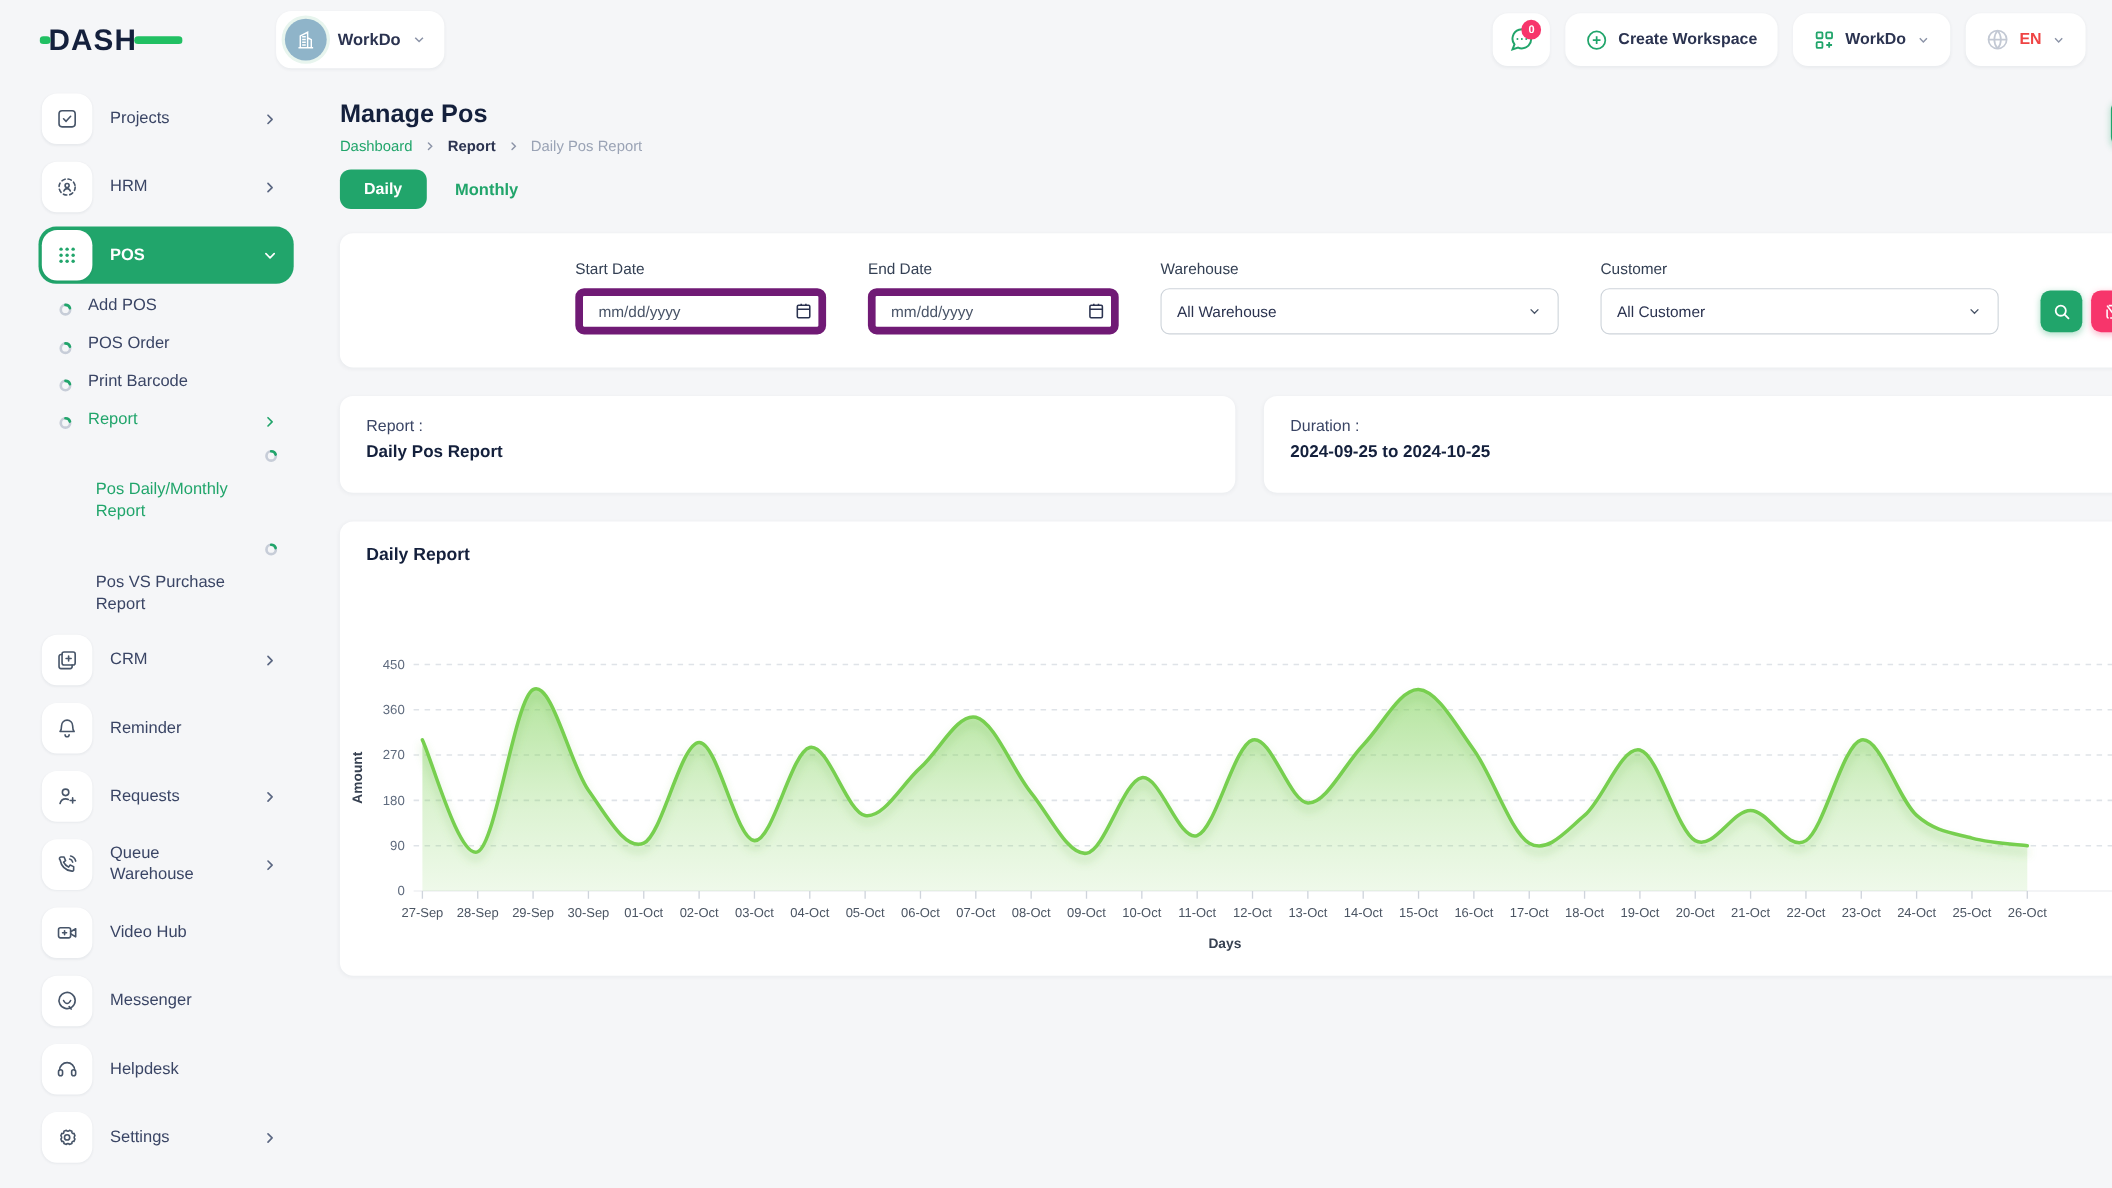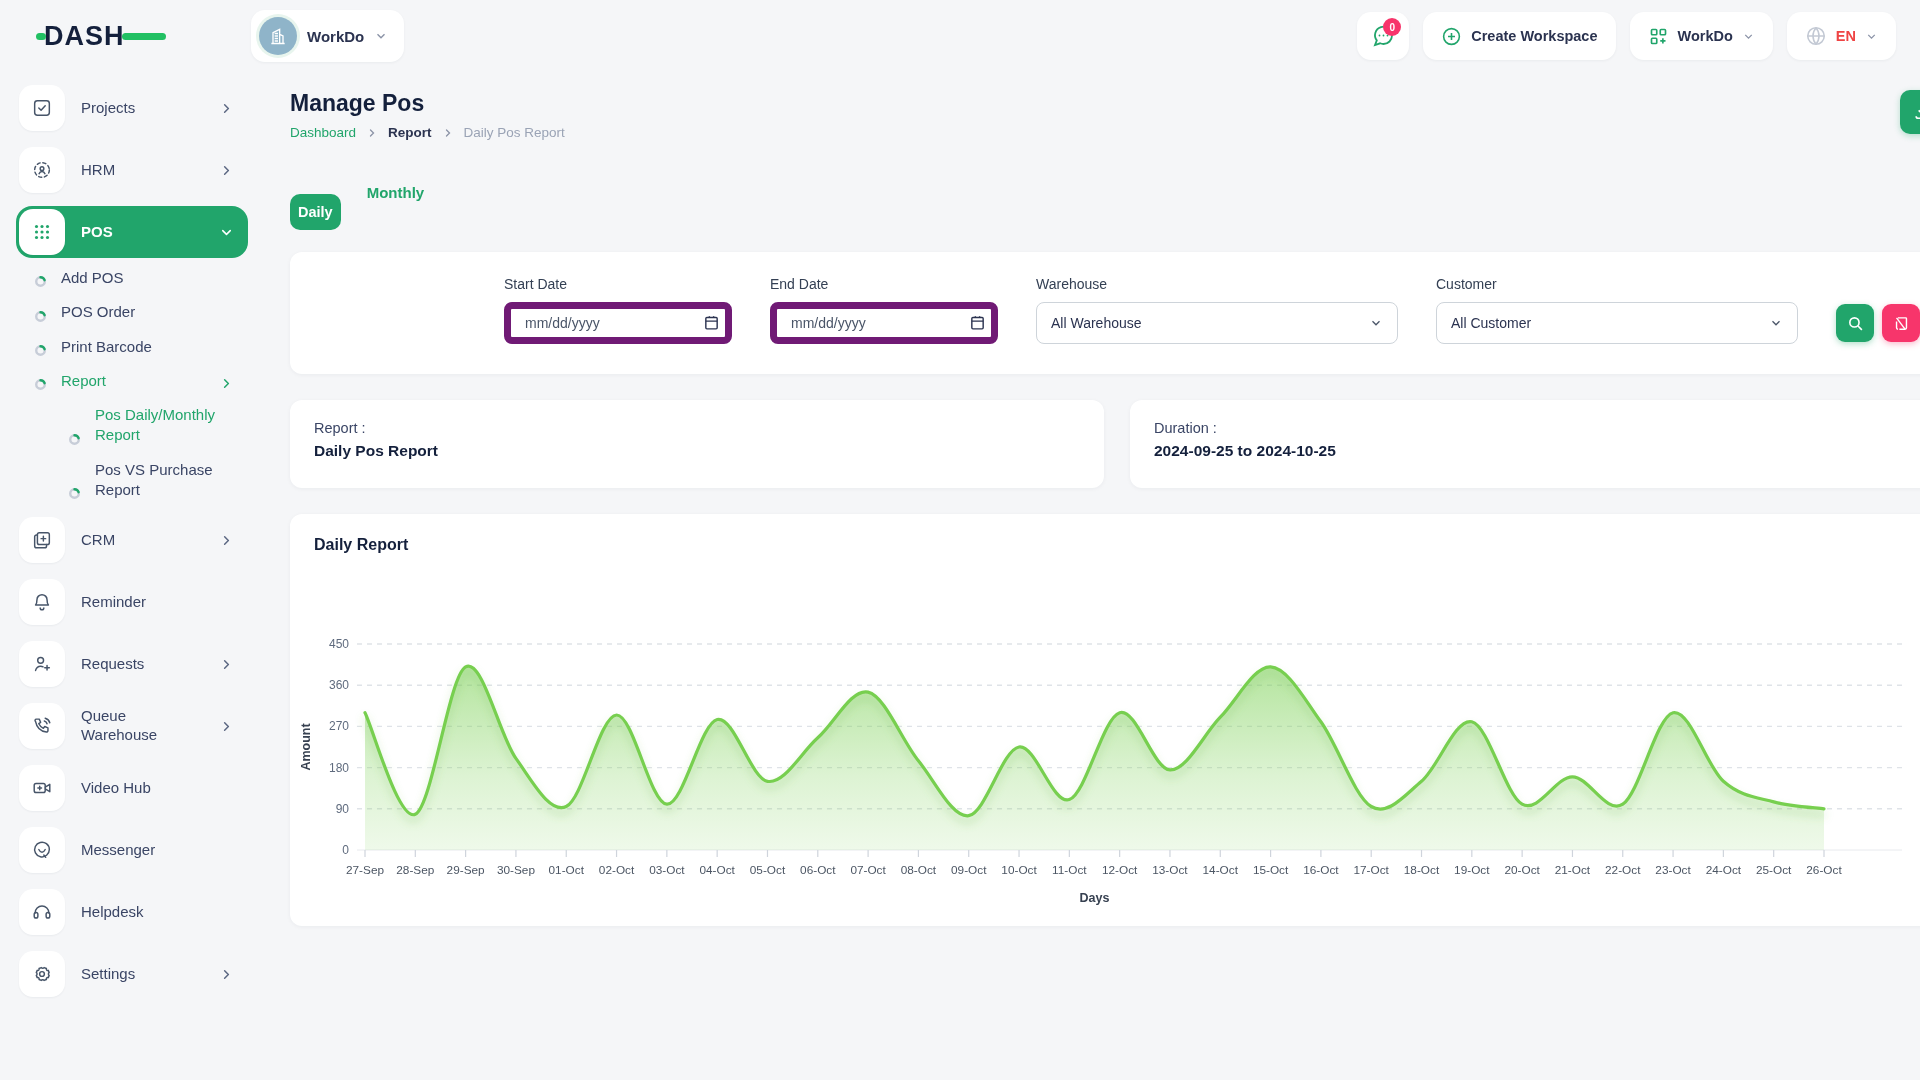--- a/index.html
+++ b/index.html
@@ -20,56 +20,56 @@
     display:flex; align-items:center; gap:9px; padding:0 18px; height:48px; cursor:pointer;
     font-size:14.5px; font-weight:700; color:#2b3350; }
   .chip.icon-only { width:52px; justify-content:center; position:relative; padding:0; }
   .badge { position:absolute; top:6px; right:8px; min-width:18px; height:18px; border-radius:9px;
     background:#f7356b; color:#fff; font-size:10px; font-weight:700; display:flex;
     align-items:center; justify-content:center; padding:0 4px; }
   .chip .lbl-green { color:#ef4444; font-weight:700; }
 
   
   .layout { display:flex; }
-  .sidebar { width:262px; padding:10px 14px 0 16px; flex-shrink:0; height:1008px; overflow:hidden; }
+  .sidebar { width:262px; padding:10px 14px 0 16px; flex-shrink:0; height:1008px; overflow:hidden;margin-left:19px; }
   .main { flex:1; padding:18px 36px 0 28px; }
 
   
   .side-item { display:flex; align-items:center; gap:16px; margin-bottom:10px; cursor:pointer;
     border-radius:16px; padding:3px 14px 3px 3px; }
   .side-item .tile { width:46px; height:46px; border-radius:14px; background:#fff; display:flex;
     align-items:center; justify-content:center; box-shadow:0 1px 2px rgba(20,30,60,.05); flex-shrink:0; }
   .side-item .lab { font-size:15px; font-weight:400; color:#3a4565; flex:1; line-height:1.25; }
   .side-item .chev { color:#5b6782; display:flex; }
   .side-item.active { background:#21a56b; }
   .side-item.active .lab { color:#fff; font-weight:700; }
   .side-item.active .chev { color:#fff; }
   .side-sub { display:flex; align-items:flex-end; gap:14px; margin:0 0 14px 18px; cursor:pointer; padding-right:14px; }
   .side-sub .dot { flex-shrink:0; margin-top:3px; }
   .side-sub .lab { font-size:15px; color:#3a4565; flex:1; line-height:1.35; }
   .side-sub.green .lab { color:#21a56b; }
   .side-sub .chev { color:#21a56b; display:flex; margin-top:2px; }
-  .side-sub.lvl2 { margin-left:52px; }
+  .side-sub.lvl2 { margin-left:52px;flex-direction:column; }
 
   
   .page-head { display:flex; align-items:flex-start; }
   .page-title { font-size:23px; font-weight:700; color:#14203c; margin-bottom:8px; }
   .crumbs { display:flex; align-items:center; gap:10px; font-size:13.5px; }
   .crumbs .c0 { color:#21a56b; cursor:pointer; }
   .crumbs .c1 { color:#2b3350; font-weight:600; cursor:pointer; }
   .crumbs .c2 { color:#9aa3b5; }
   .crumbs .sep { color:#8b93a7; display:flex; }
   .dl-btn { margin-left:auto; width:44px; height:44px; border-radius:10px; background:#21a56b;
     border:none; display:flex; align-items:center; justify-content:center; cursor:pointer;
     box-shadow:0 2px 6px rgba(33,165,107,.3); }
 
   
   .tabs { display:flex; align-items:center; gap:26px; margin:14px 0 22px; }
   .tab-pill { background:#21a56b; color:#fff; font-size:14.5px; font-weight:600; border:none;
-    border-radius:10px; padding:10px 8px; cursor:pointer;margin-top:40px; }
+    border-radius:10px; padding:10px 22px; cursor:pointer; }
   .tab-link { background:none; border:none; color:#21a56b; font-size:15px; font-weight:600; cursor:pointer; }
 
   
   .card { background:#fff; border-radius:12px; box-shadow:0 1px 4px rgba(20,30,60,.05); }
   .filter-card { padding:24px 24px 30px; display:flex; align-items:flex-end; gap:38px; }
   .f-field { display:flex; flex-direction:column; }
   .f-label { font-size:14px; color:#344054; margin-bottom:10px; }
   .f-input-wrap { position:relative; }
   .f-input { width:228px; height:42px; border:7px solid #701a75; border-radius:8px;
     padding:0 38px 0 14px; font-size:14px; color:#2b3350; font-family:"Liberation Sans",sans-serif; background:#fff; }

